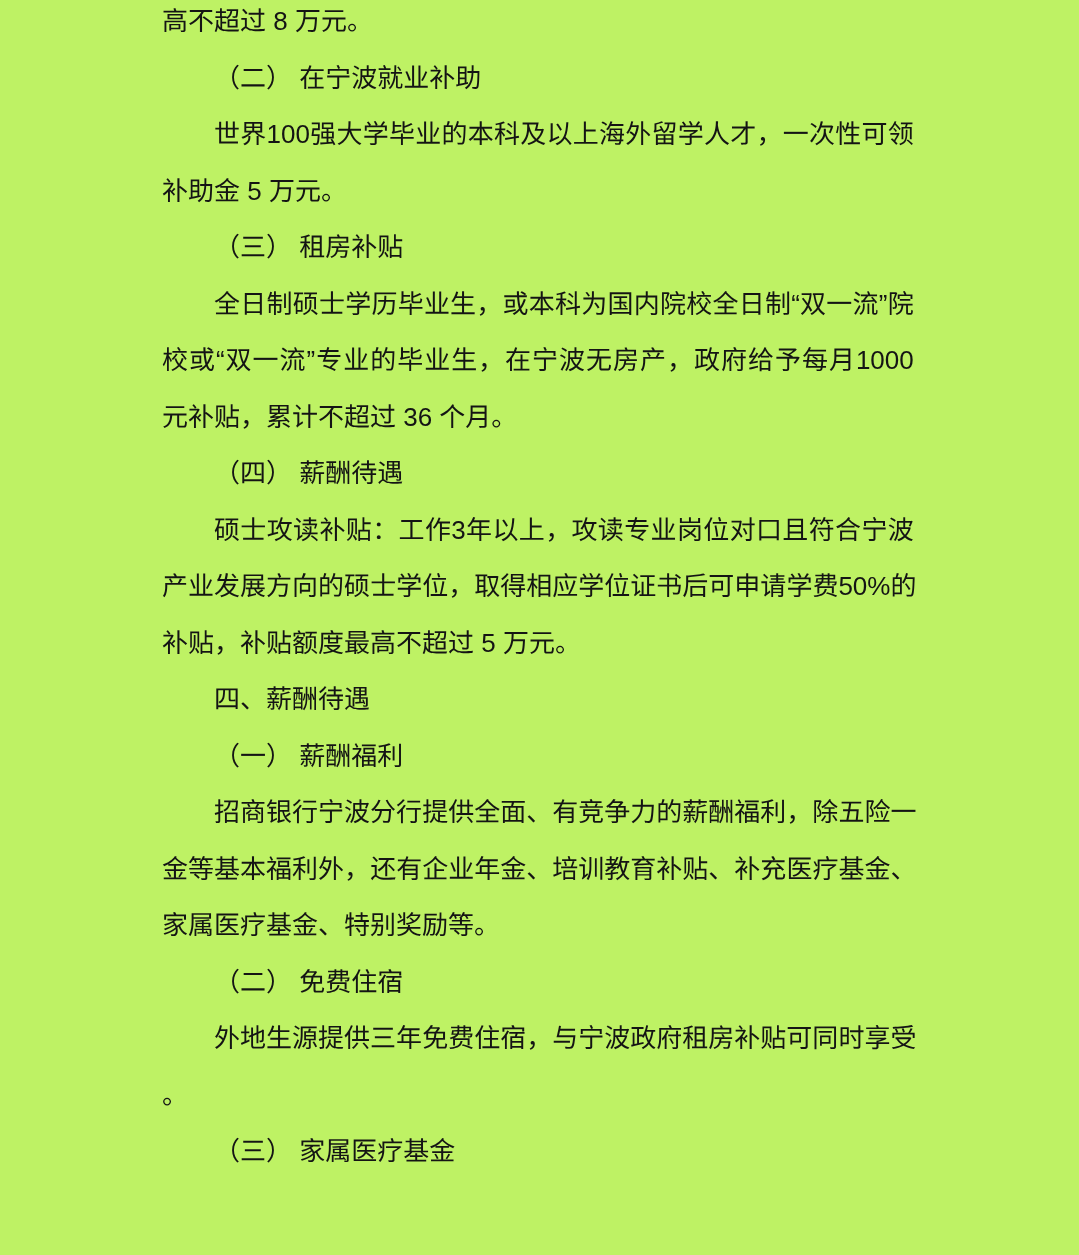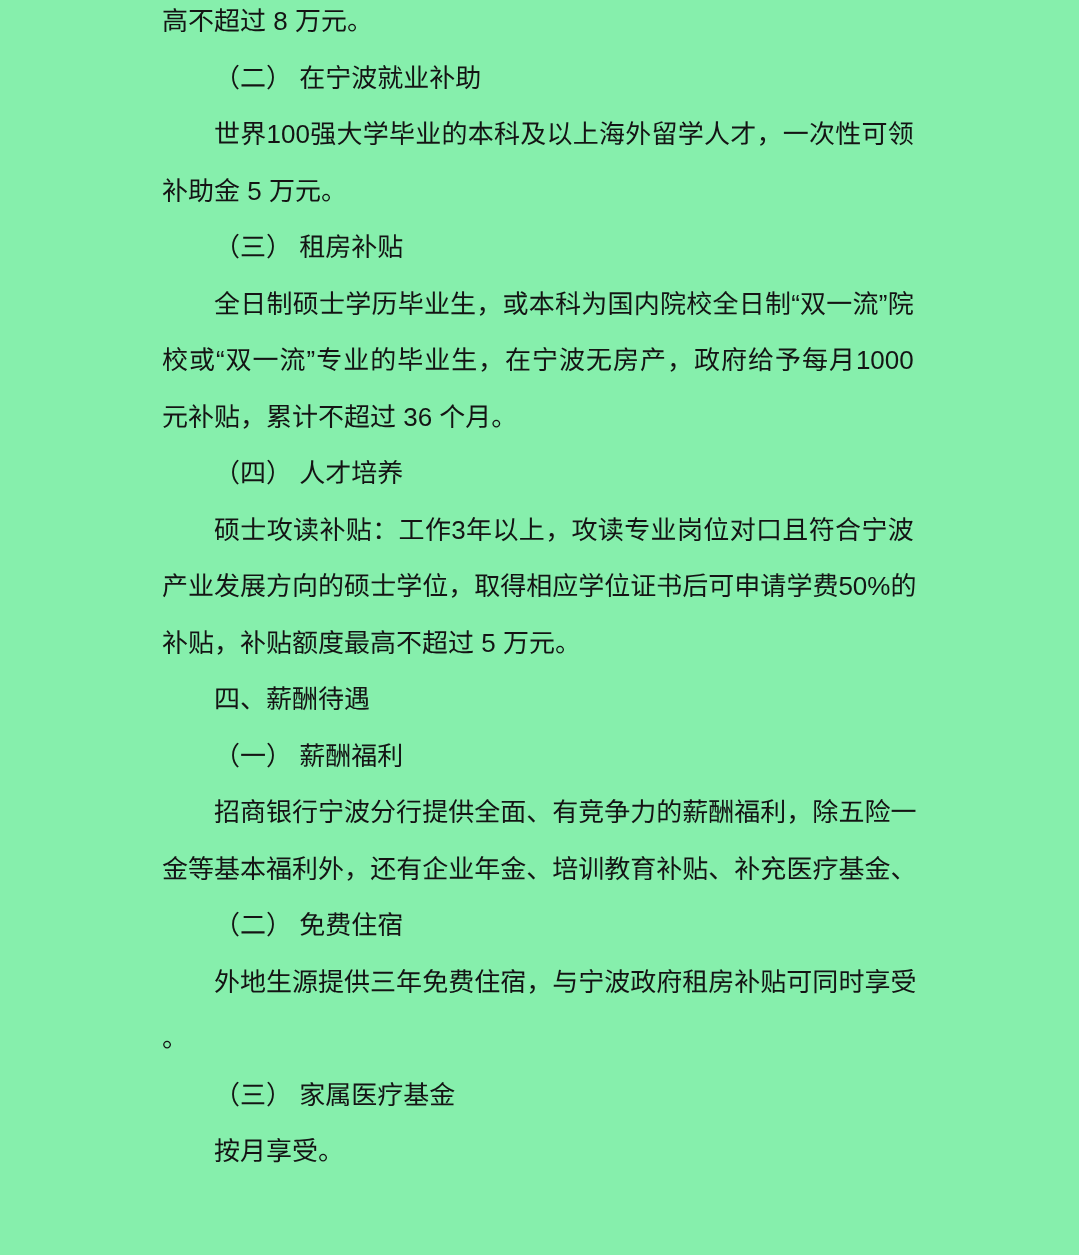--- a/index.html
+++ b/index.html
@@ -10,21 +10,21 @@
     width: 1079px;
     height: 1255px;
     background: #ffffff;
     overflow: hidden;
     position: relative;
     font-family: "Liberation Sans", "DejaVu Sans", sans-serif;
   }
   .page {
     position: absolute;
     inset: 0;
-    background: #86efac;
+    background: #bef264;
   }
   .text-block {
     position: absolute;
     left: 162px;
     top: -7px;
     width: 752px;
     font-size: 26px;
     color: #141414;
     letter-spacing: 0;
   }
@@ -142,21 +142,21 @@
         <span>，</span>
         <span>政</span>
         <span>府</span>
         <span>给</span>
         <span>予</span>
         <span>每</span>
         <span>月</span>
         <span>1000</span>
       </div>
       <div class="line">元补贴，累计不超过 36 个月。</div>
-      <div class="line indent">（四） 人才培养</div>
+      <div class="line indent">（四） 薪酬待遇</div>
       <div class="line indent stretch">
         <span>硕</span>
         <span>士</span>
         <span>攻</span>
         <span>读</span>
         <span>补</span>
         <span>贴</span>
         <span>：</span>
         <span>工</span>
         <span>作</span>
@@ -265,20 +265,21 @@
         <span>贴</span>
         <span>、</span>
         <span>补</span>
         <span>充</span>
         <span>医</span>
         <span>疗</span>
         <span>基</span>
         <span>金</span>
         <span>、</span>
       </div>
+      <div class="line">家属医疗基金、特别奖励等。</div>
       <div class="line indent">（二） 免费住宿</div>
       <div class="line indent stretch">
         <span>外</span>
         <span>地</span>
         <span>生</span>
         <span>源</span>
         <span>提</span>
         <span>供</span>
         <span>三</span>
         <span>年</span>
@@ -297,15 +298,14 @@
         <span>补</span>
         <span>贴</span>
         <span>可</span>
         <span>同</span>
         <span>时</span>
         <span>享</span>
         <span>受</span>
       </div>
       <div class="line">。</div>
       <div class="line indent">（三） 家属医疗基金</div>
-      <div class="line indent">按月享受。</div>
     </div>
 </div>
 
 </body></html>

